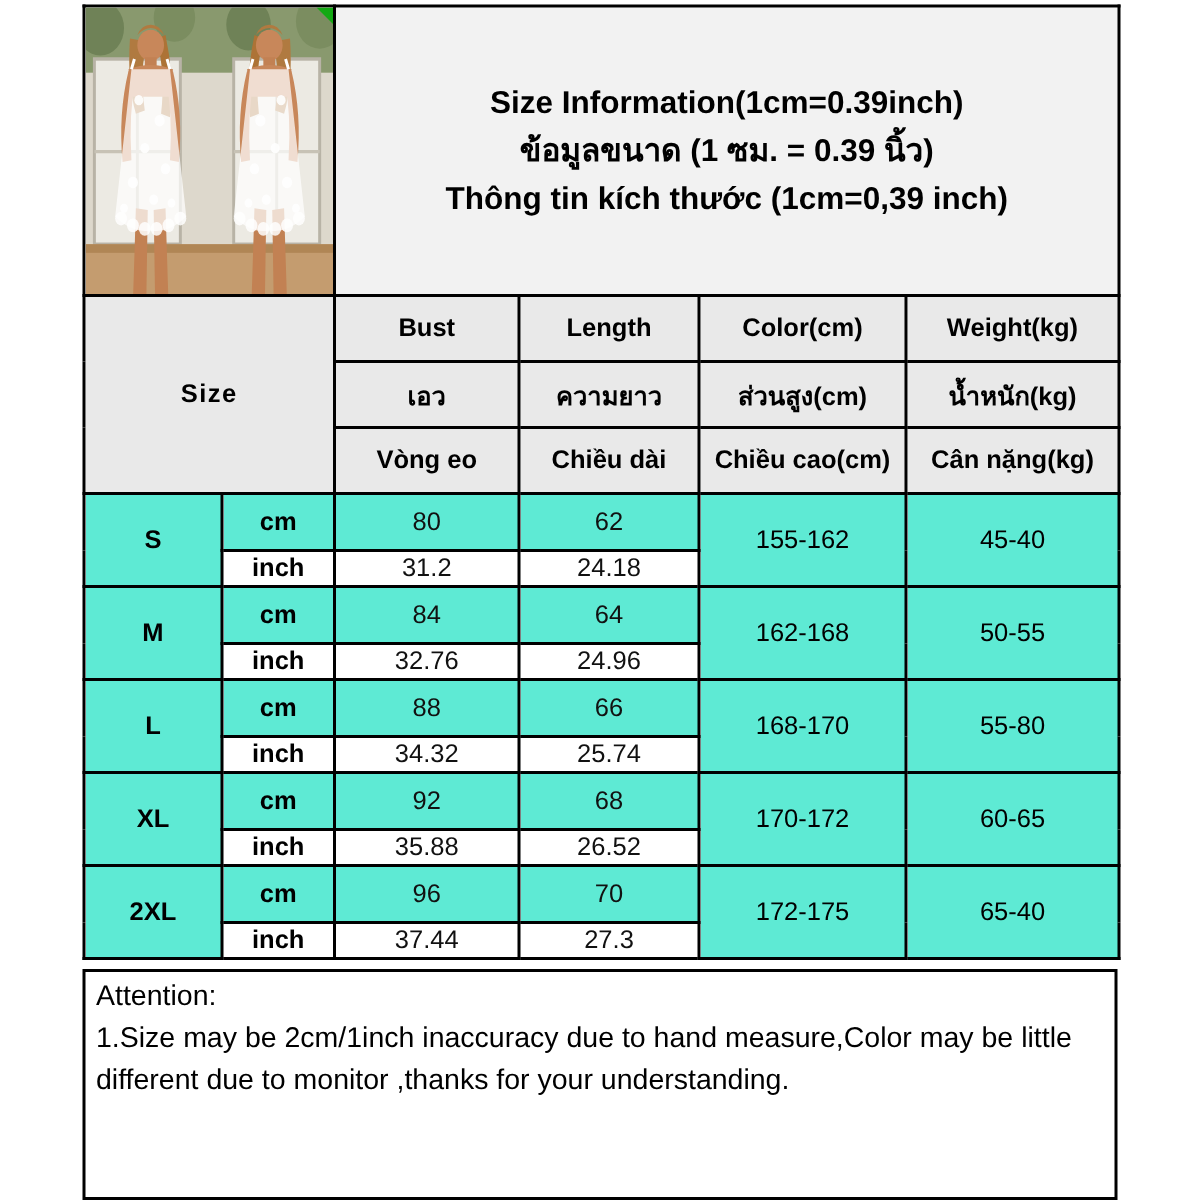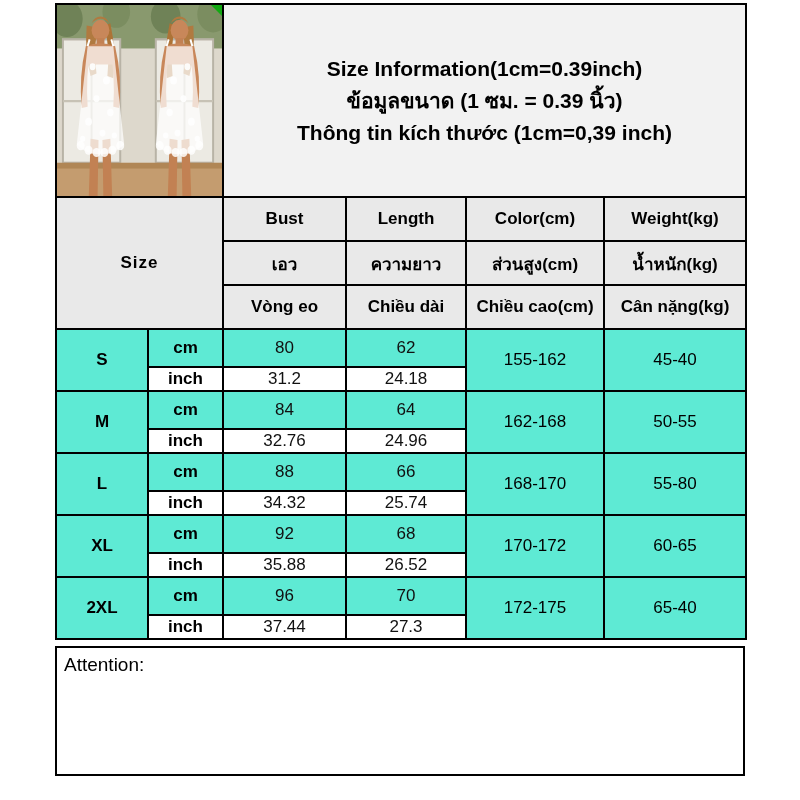--- a/index.html
+++ b/index.html
@@ -49,21 +49,21 @@
   .title-line { font-size: 21px; line-height: 32px; white-space: nowrap; }
 
   td.size-head { background: #e9e9e9; font-weight: bold; font-size: 36px; letter-spacing: 1px; }
   td.size-cell { background: #d9d9d9; font-weight: bold; font-size: 19px; }
   td.unit-cell { font-weight: bold; }
   td.range-cell { background: #f0f0f0; }
   td.val { color: #111; }
 
   .attention-box {
     position: absolute; left: 55px; top: 646px;
-    width: 690px; height: 130px;
+    width: 690px; height: 154px;
     border: 2px solid #000;
     background: #ffffff;
     padding: 3px 7px;
     font-size: 19px;
     line-height: 28px;
     text-align: left;
   }
 </style>
 </head>
 <body>
@@ -246,13 +246,14 @@
       <td class="unit-cell">inch</td>
       <td class="val">37.44</td>
       <td class="val">27.3</td>
     </tr>
   </tbody>
     </table>
 </div>
 
 <div class="attention-box">
   <div>Attention:</div>
+  <div>1.Size may be 2cm/1inch inaccuracy due to hand measure,Color may be little different due to monitor ,thanks for your understanding.</div>
 </div>
 
 </body></html>

